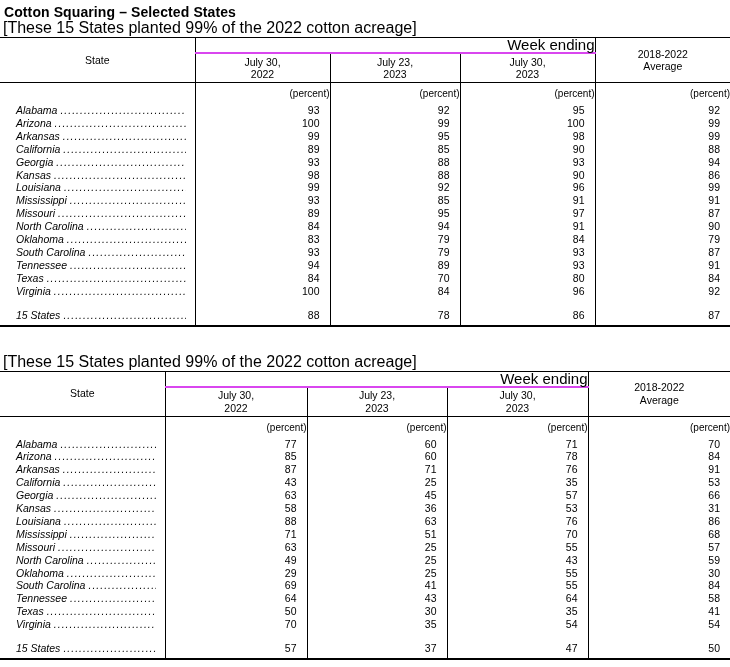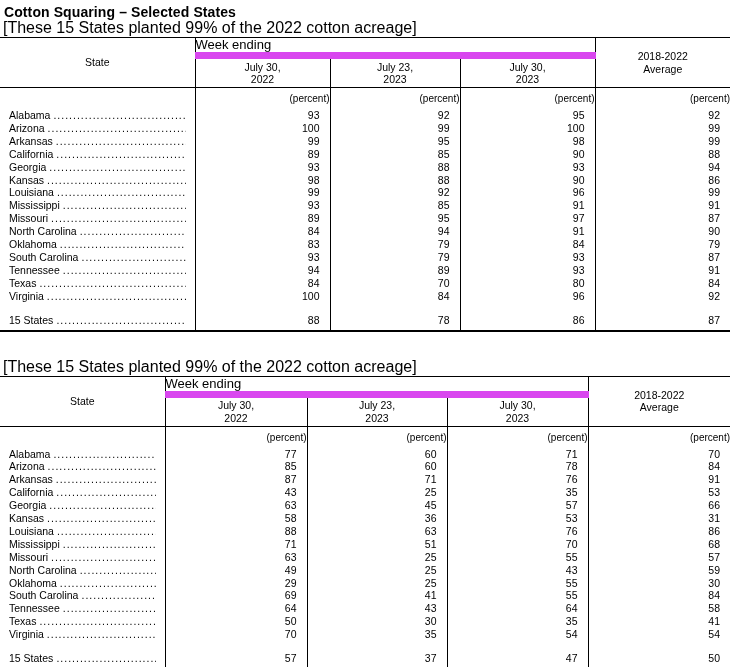--- a/index.html
+++ b/index.html
@@ -25,37 +25,37 @@
   table{
     border-collapse:collapse;table-layout:fixed;width:730px;
     border-top:1px solid #000;border-bottom:2px solid #000;
     font-size:10.5px;
   }
   th,td{padding:0;font-weight:normal;vertical-align:middle;}
   .bl{border-left:1px solid #000;}
 
   
   .h-group{
-    text-align:left;font-size:13px;height:14px;line-height:14px;
-    border-bottom:7px solid #d946ef;
+    text-align:right;font-size:15px;height:14px;line-height:14px;
+    border-bottom:2px solid #d946ef;
   }
   .h-state,.h-avg{
     text-align:center;border-bottom:1px solid #000;white-space:pre-line;
     line-height:12.5px;
   }
   .h-week{
     border-bottom:1px solid #000;white-space:pre-line;
     height:28px;line-height:12.5px;
   }
   
   .u-row td{height:21px;text-align:right;font-size:10px;}
 
   
   td.state{height:12.9px;}
-  .state-line{display:flex;align-items:baseline;padding-left:9px;}
+  .state-line{display:flex;align-items:baseline;padding-left:16px;font-style:italic;}
   .nm{white-space:nowrap;line-height:12.9px;font-size:10.5px;padding-right:3px;}
   .leader{
     flex:1;overflow:hidden;white-space:nowrap;margin-right:9px;
     line-height:12.9px;font-size:10.5px;letter-spacing:1px;color:#000;
   }
   .leader::after{
     content:"..........................................................................................";
   }
   td.val{
     text-align:right;padding-right:10px;font-size:10.5px;line-height:12.9px;

